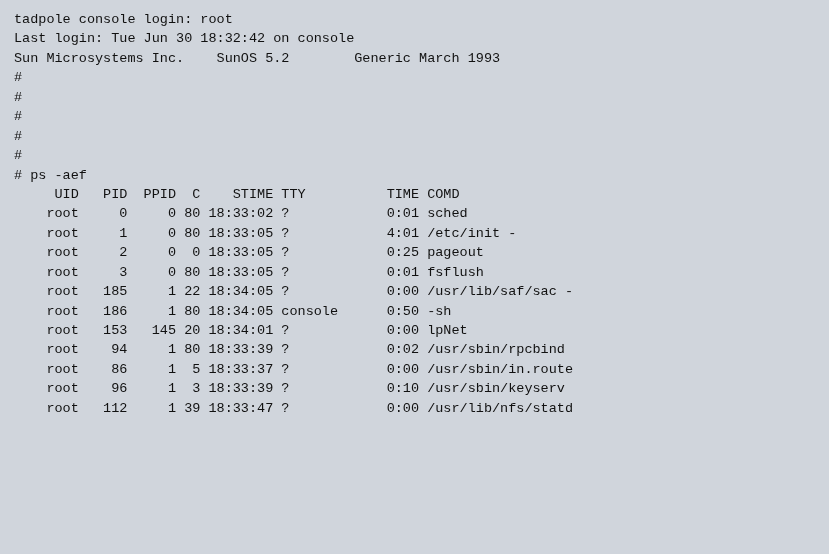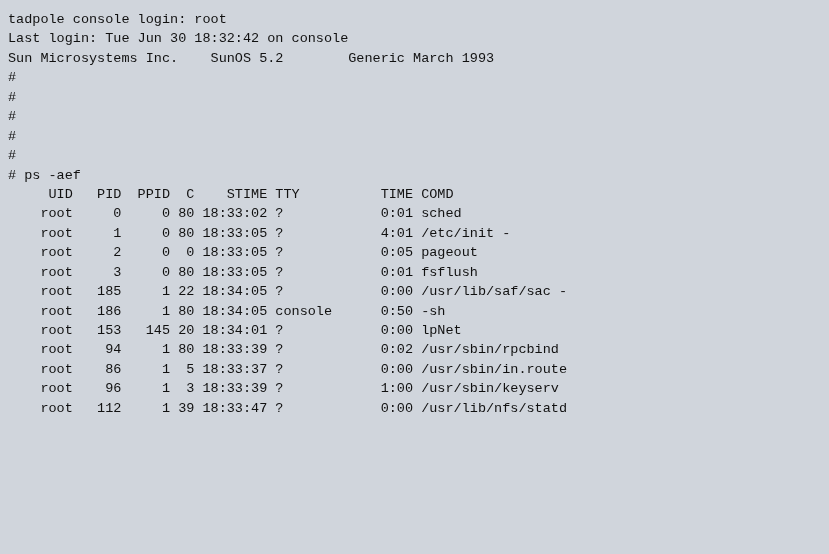--- a/index.html
+++ b/index.html
@@ -14,21 +14,21 @@
       background: #c8cdd4;
       font-family: 'Courier New', Courier, monospace;
       font-size: 14px;
       overflow: hidden;
     }
 
     .terminal {
       width: 829px;
       height: 554px;
       background: #d0d5dc;
-      padding: 10px 8px;
+      padding: 10px 14px;
       color: #1a1a1a;
       line-height: 1.45;
       position: relative;
     }
 
     .line {
       display: block;
       white-space: pre;
       font-family: 'Courier New', Courier, monospace;
       font-size: 13.5px;
@@ -46,23 +46,23 @@
       <span class="line">Sun Microsystems Inc.    SunOS 5.2        Generic March 1993</span>
       <span class="line">#</span>
       <span class="line">#</span>
       <span class="line">#</span>
       <span class="line">#</span>
       <span class="line">#</span>
       <span class="line"># ps -aef</span>
       <span class="line">     UID   PID  PPID  C    STIME TTY          TIME COMD</span>
       <span class="line">    root     0     0 80 18:33:02 ?            0:01 sched</span>
       <span class="line">    root     1     0 80 18:33:05 ?            4:01 /etc/init -</span>
-      <span class="line">    root     2     0  0 18:33:05 ?            0:05 pageout</span>
+      <span class="line">    root     2     0  0 18:33:05 ?            0:25 pageout</span>
       <span class="line">    root     3     0 80 18:33:05 ?            0:01 fsflush</span>
       <span class="line">    root   185     1 22 18:34:05 ?            0:00 /usr/lib/saf/sac -</span>
       <span class="line">    root   186     1 80 18:34:05 console      0:50 -sh</span>
       <span class="line">    root   153   145 20 18:34:01 ?            0:00 lpNet</span>
       <span class="line">    root    94     1 80 18:33:39 ?            0:02 /usr/sbin/rpcbind</span>
       <span class="line">    root    86     1  5 18:33:37 ?            0:00 /usr/sbin/in.route</span>
-      <span class="line">    root    96     1  3 18:33:39 ?            1:00 /usr/sbin/keyserv</span>
+      <span class="line">    root    96     1  3 18:33:39 ?            0:10 /usr/sbin/keyserv</span>
       <span class="line">    root   112     1 39 18:33:47 ?            0:00 /usr/lib/nfs/statd</span>
     </div>
 </div>
 
 </body></html>

